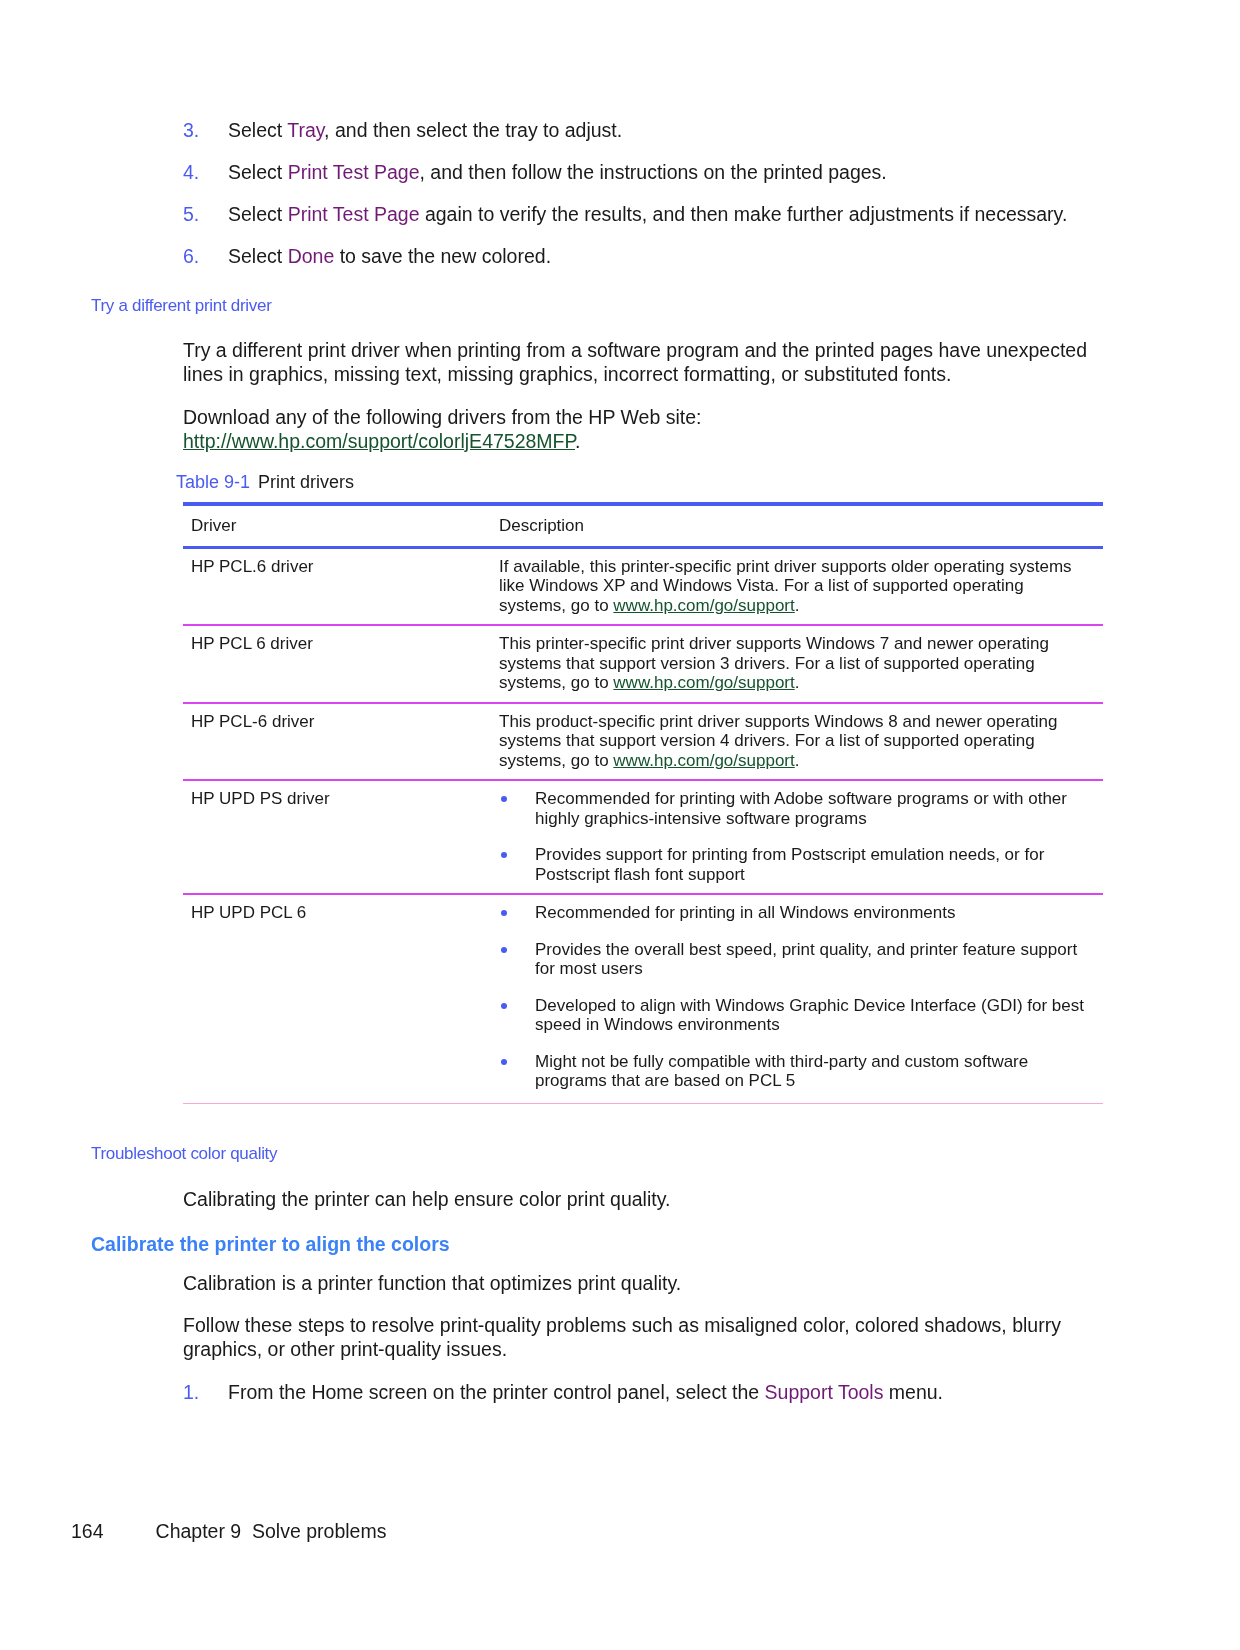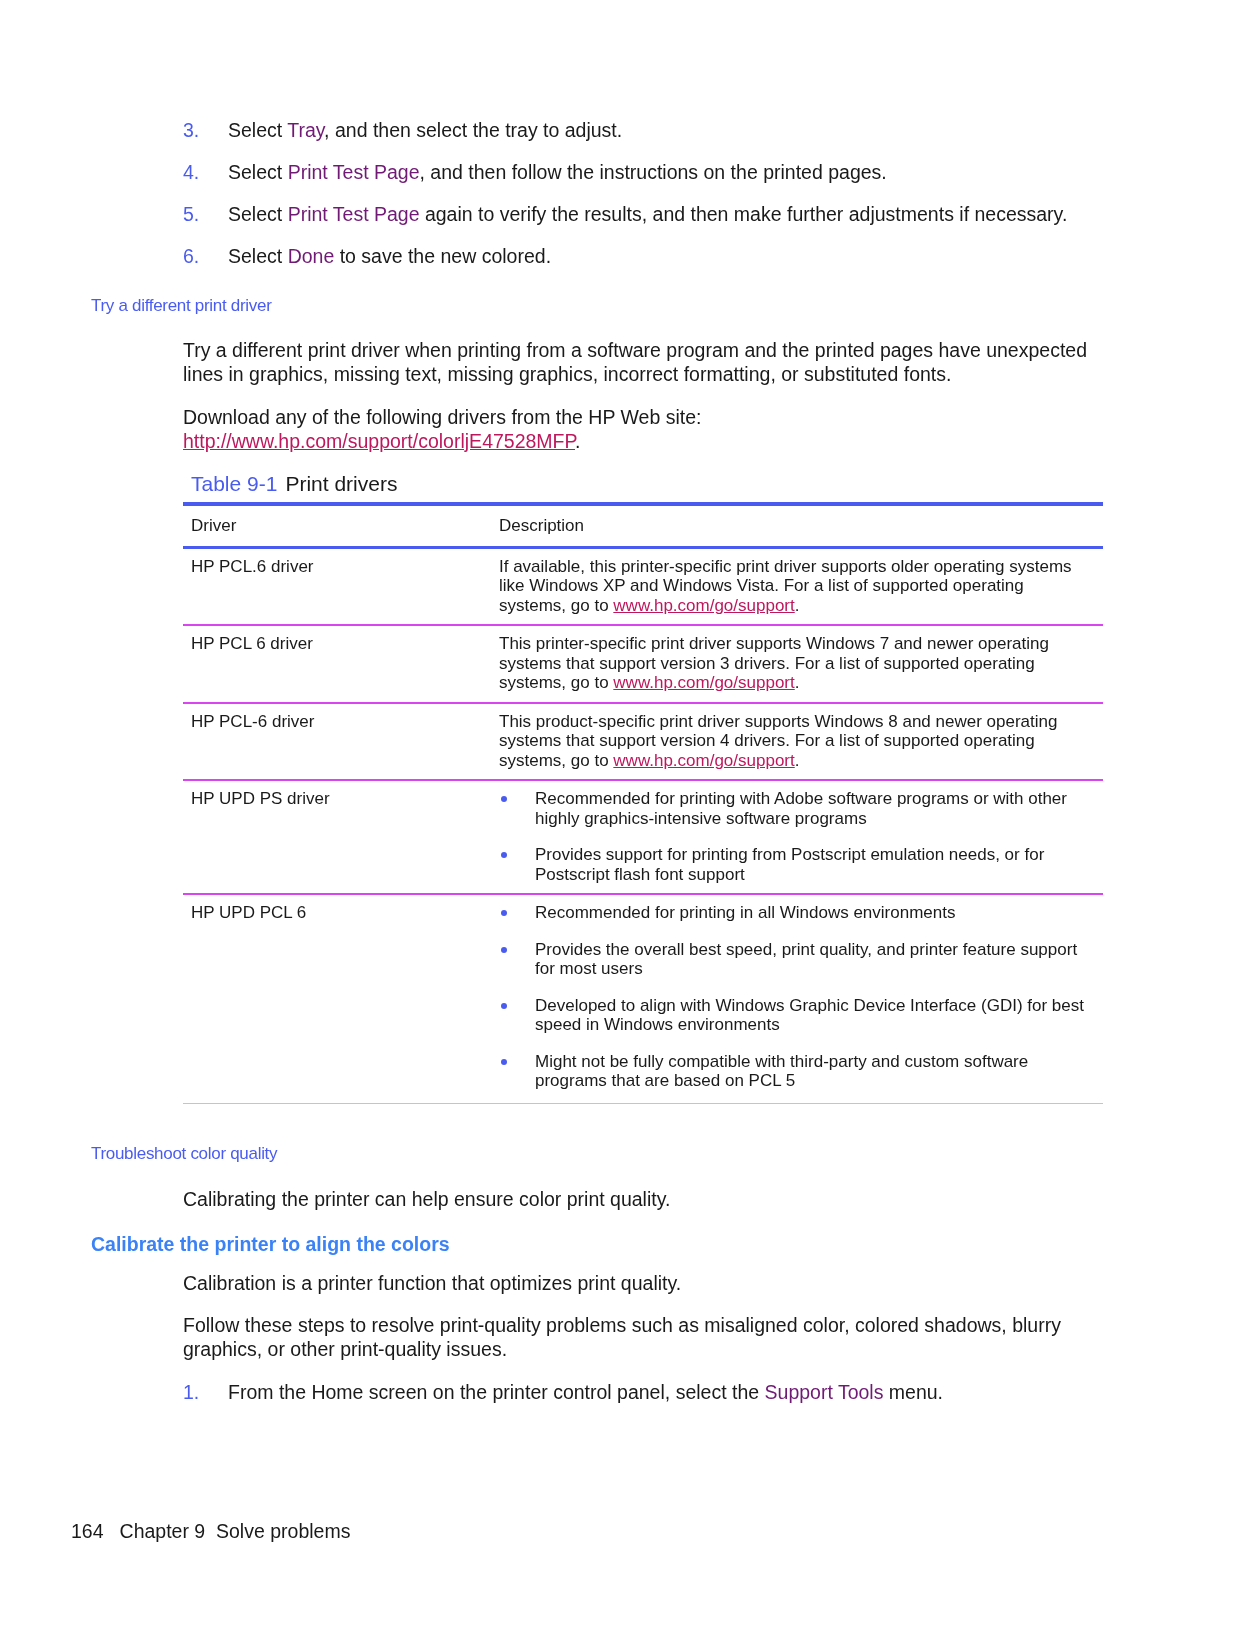--- a/index.html
+++ b/index.html
@@ -1,41 +1,41 @@
 <!DOCTYPE html>
 <html><head>
 <meta charset="utf-8">
 <style>
   html, body { margin:0; padding:0; background:#ffffff; }
   body { width:1240px; height:1650px; position:relative; overflow:hidden;
          font-family:"Liberation Sans", sans-serif; color:#1a1a1a; }
   .blue { color:#701a75; }
-  a, .link { color:#be185d; text-decoration:underline; }
+  a, .link { color:#14532d; text-decoration:underline; }
   .steps { position:absolute; left:183px; top:118px; width:920px; }
   .step { display:flex; font-size:19.5px; line-height:24px; margin-bottom:18px; }
   .step .num { width:45px; color:#4a5cf0; flex:none; }
   .h2 { position:absolute; left:91px; font-size:17px; color:#4a5cf0; letter-spacing:-0.3px; }
   .h3 { position:absolute; left:91px; font-size:19.5px; color:#3b82f6;font-weight:bold; }
   .para { position:absolute; left:183px; width:920px; font-size:19.5px; line-height:24px; }
-  .caption { position:absolute; left:191px; top:472px; font-size:21px; }
+  .caption { position:absolute; left:176px; top:472px; font-size:18px; }
   .caption .label { color:#4a5cf0; margin-right:8px; }
   table { position:absolute; left:183px; top:502px; width:920px; border-collapse:collapse;
           font-size:17px; line-height:19.5px; }
   th, td { text-align:left; vertical-align:top; padding:8px 8px 9px 8px; }
   thead tr { border-top:4px solid #4a5cf0; border-bottom:3px solid #4a5cf0; }
   th { font-weight:normal; padding-top:10px; padding-bottom:10px; }
   tbody tr { border-bottom:2px solid #d946ef; }
   tbody tr:last-child { border-bottom:1px solid #f9a8d4; }
   td.drv { width:292px; }
   ul.bul { list-style:none; margin:0; padding:0; }
   ul.bul li { position:relative; padding-left:36px; margin-bottom:17px; }
   ul.bul li:last-child { margin-bottom:0; }
   ul.bul li .dot { position:absolute; left:2px; top:7px; width:6px; height:6px; border-radius:50%; background:#4a5cf0; }
   .footer { position:absolute; top:1520px; left:71px; font-size:19.5px; }
-  .footer .pg { margin-right:16px; }
+  .footer .pg { margin-right:52px; }
 </style>
 </head>
 <body>
 
 <div class="steps">
   <div class="step">
     <span class="num">3.</span>
     <span><span>Select </span><span class="blue">Tray</span><span>, and then select the tray to adjust.</span></span>
   </div>
   <div class="step">

